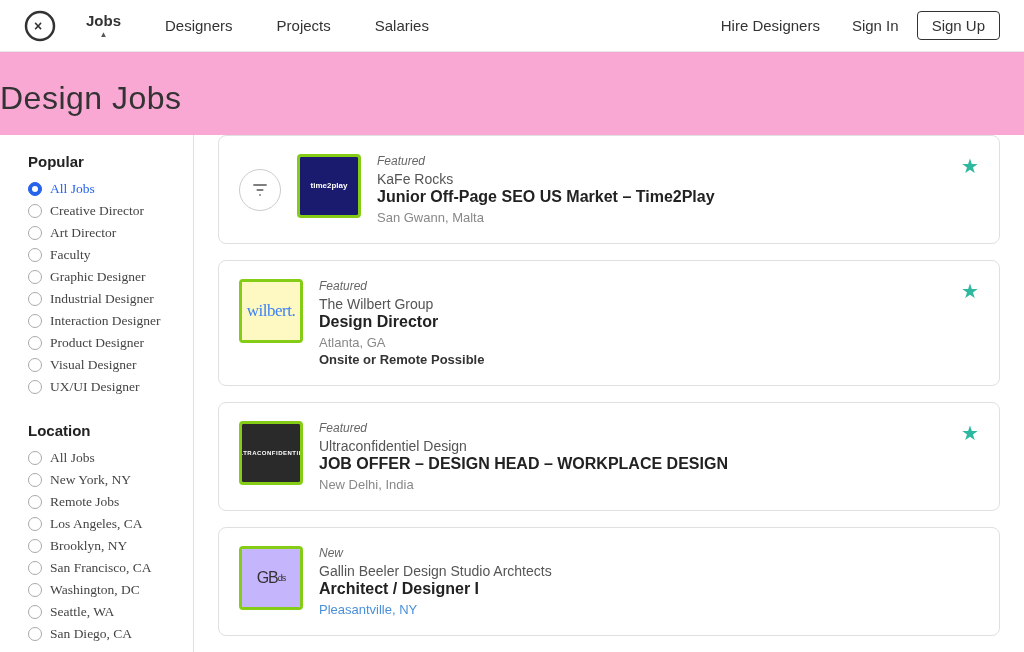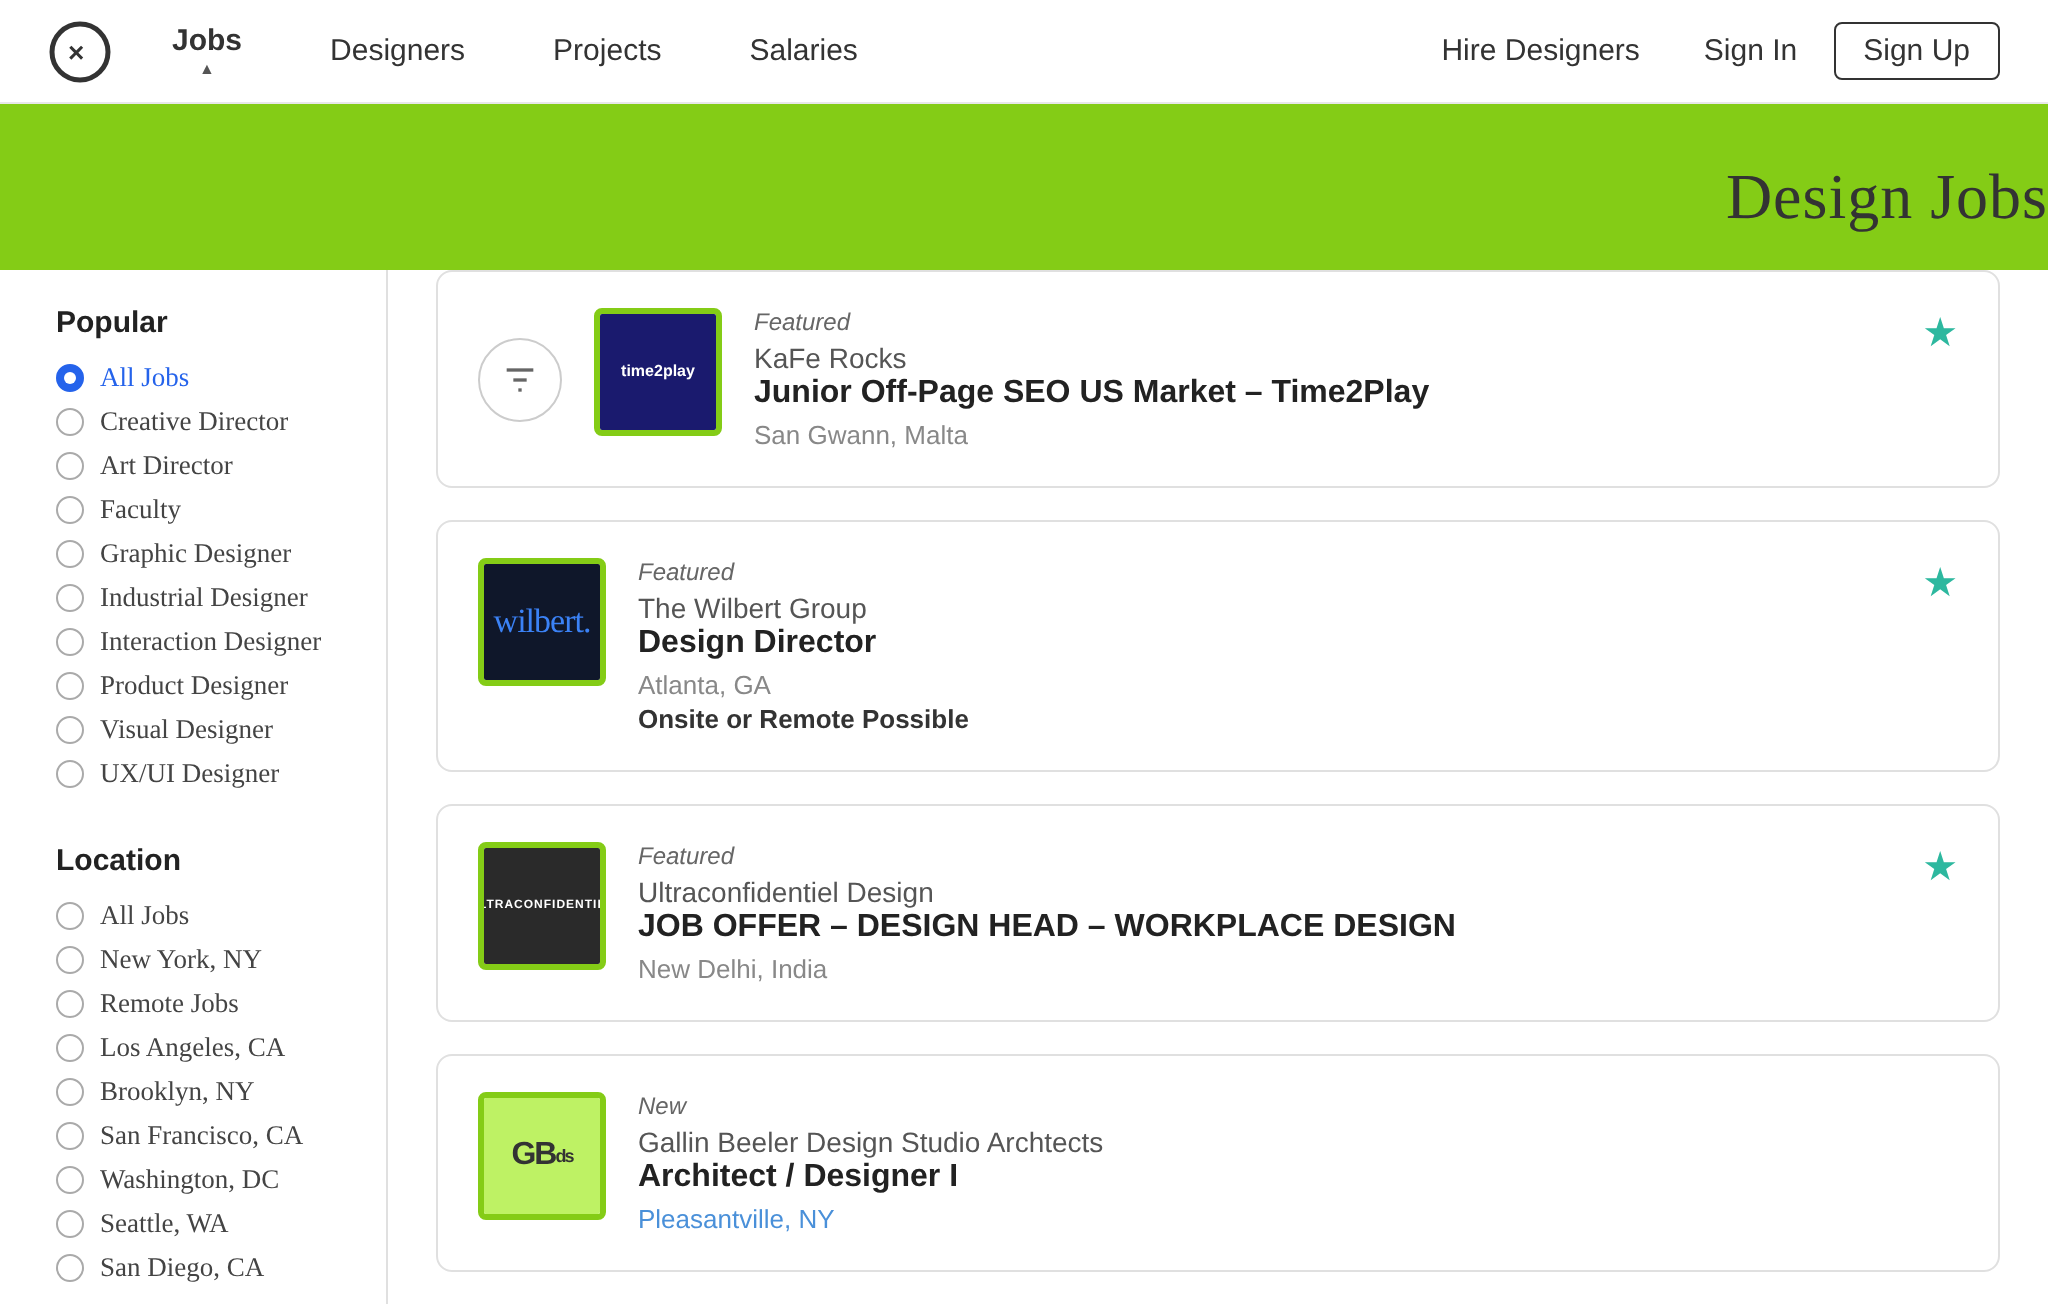--- a/index.html
+++ b/index.html
@@ -19,21 +19,21 @@
       border-radius: 4px; font-weight: 400;
     }
     .navbar-left .nav-item.active { font-weight: 600; }
     .nav-item-jobs { display: flex; flex-direction: column; align-items: center; }
     .nav-item-jobs .caret { font-size: 8px; color: #555; margin-top: 1px; }
     .navbar-right { margin-left: auto; display: flex; align-items: center; gap: 4px; }
     .navbar-right .nav-link { padding: 6px 14px; font-size: 15px; cursor: pointer; color: #333; }
     .navbar-right .nav-link.sign-up { border: 1.5px solid #333; border-radius: 4px; padding: 5px 14px; }
 
     
-    .page-title-wrap { text-align: right; padding: 28px 0 18px; background: #84cc16; font-family: Liberation Serif, serif; }
+    .page-title-wrap { text-align: left; padding: 28px 0 18px; background: #f9a8d4; }
     .page-title { font-size: 32px; font-weight: 300; color: #333; letter-spacing: 0.5px; }
 
     
     .page-layout { display: flex; padding: 0 24px 40px; gap: 0; min-height: 560px; }
 
     
     .sidebar {
       width: 170px; min-width: 170px; padding-right: 10px;
       overflow-y: auto; max-height: 560px; border-right: 1px solid #e0e0e0;
     }
@@ -88,31 +88,31 @@
       color: #2db89f; font-size: 20px; cursor: pointer;
     }
 
     
     .logo-time2play {
       background: #1a1a6e; color: #fff; font-size: 9px; font-weight: 700;
       width: 64px; height: 64px; display: flex; align-items: center; justify-content: center;
       text-align: center; border-radius: 4px; padding: 4px;
     }
     .logo-wilbert {
-      background: #0f172a; color: #3b82f6; font-size: 17px; font-weight: 400;
+      background: #fef9c3; color: #3b82f6; font-size: 17px; font-weight: 400;
       width: 64px; height: 64px; display: flex; align-items: center; justify-content: center;
       font-family: Georgia, serif; letter-spacing: -0.5px;
     }
     .logo-ultra {
       background: #2a2a2a; color: #fff; font-size: 7px;
       width: 64px; height: 64px; display: flex; align-items: center; justify-content: center;
       border-radius: 4px; text-align: center; padding: 4px; font-weight: 600;
     }
     .logo-gbds {
-      background: #bef264; color: #333; font-size: 16px; font-weight: 700;
+      background: #c4b5fd; color: #333; font-size: 16px; font-weight: 400;
       width: 64px; height: 64px; display: flex; align-items: center; justify-content: center;
       border-radius: 4px; letter-spacing: -1px;
     }
 
     
     .filter-icon-wrap {
       width: 42px; height: 42px; border-radius: 50%; border: 1px solid #ccc;
       display: flex; align-items: center; justify-content: center;
       flex-shrink: 0; cursor: pointer; color: #666;
       align-self: center;

